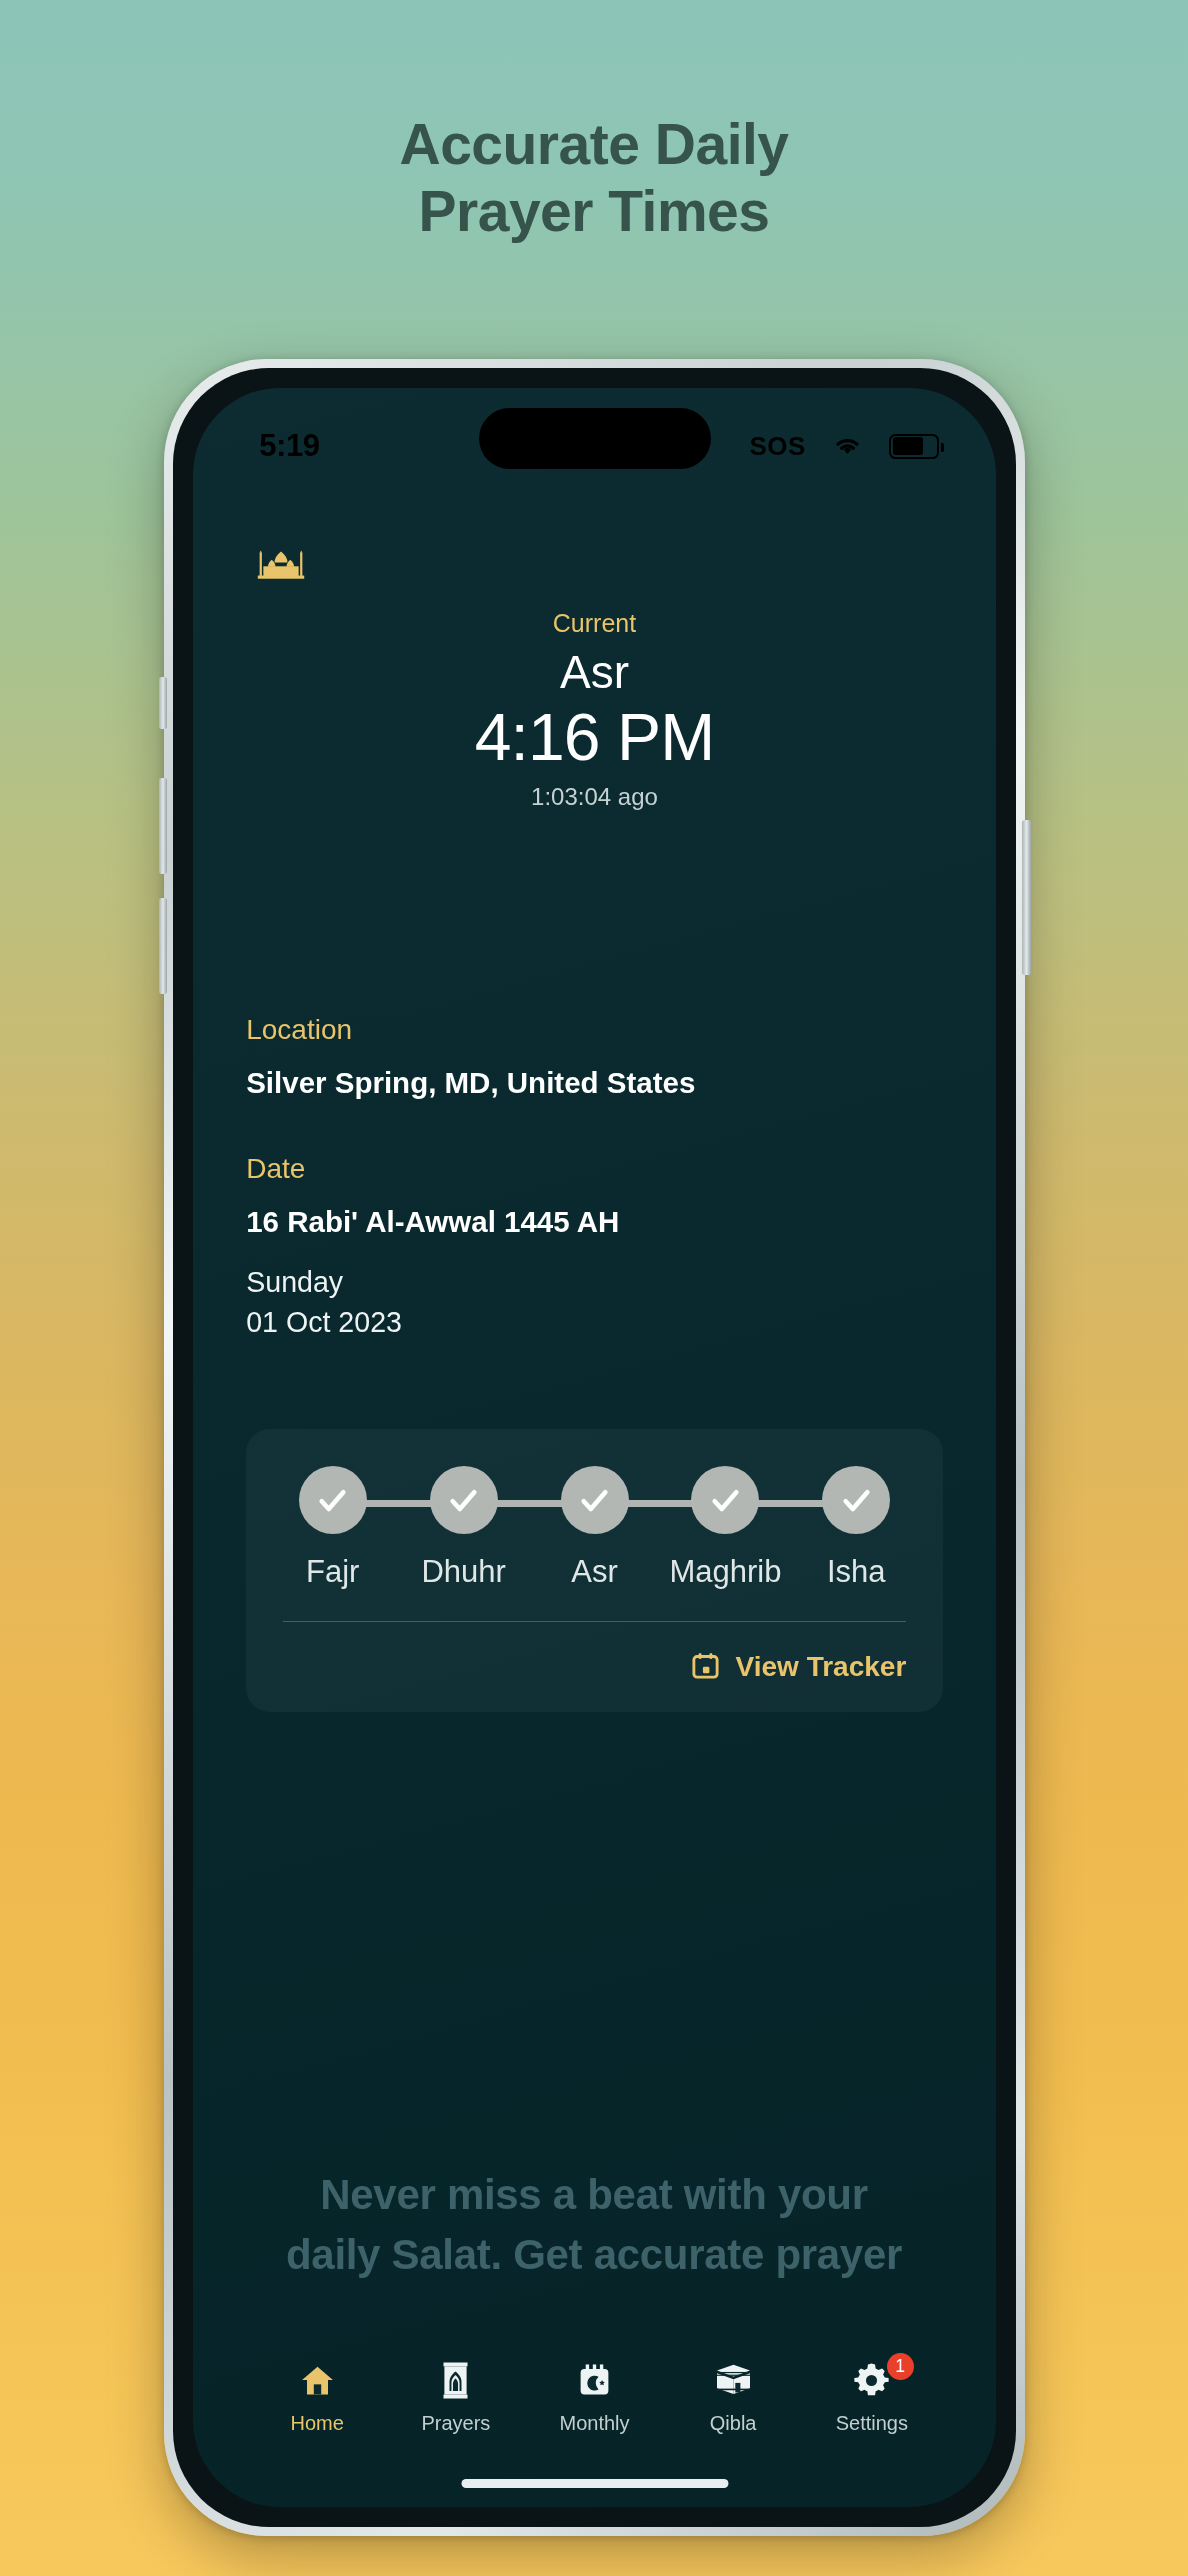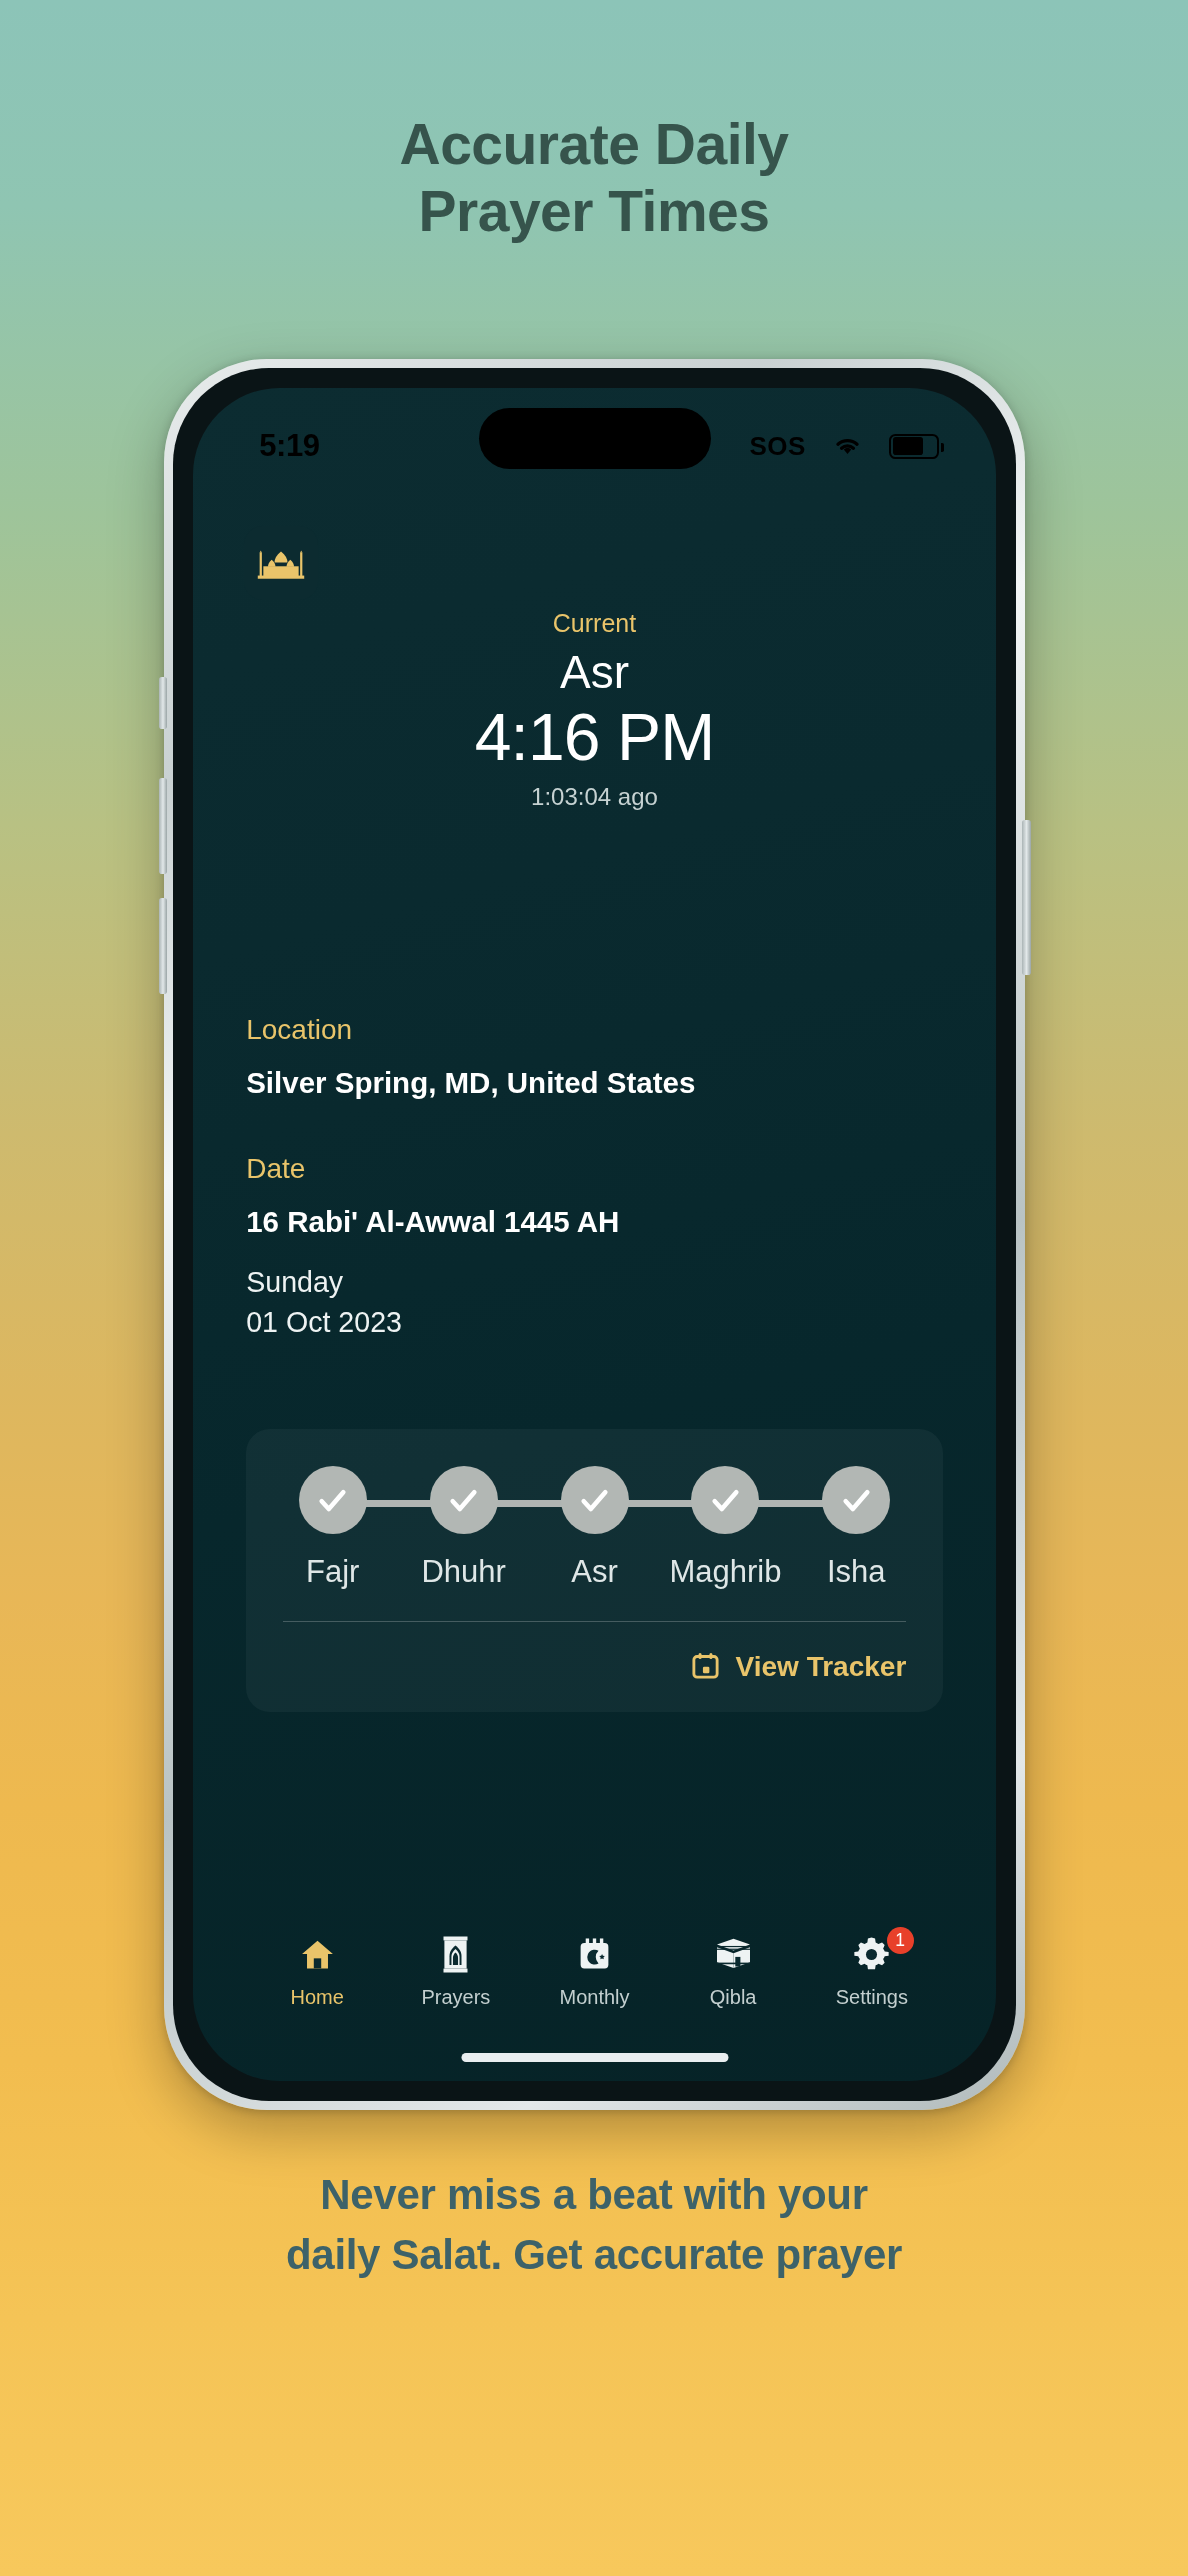--- a/index.html
+++ b/index.html
@@ -31,21 +31,21 @@
     font-weight:bold;
     line-height:1.18;
     letter-spacing:-0.5px;
   }
   .headline .l2 { display:block; }
 
   
   .phone-wrap {
     position:absolute;
     left:164px; top:359px;
-    width:861px; height:1751px;
+    width:861px; height:2177px;
   }
   .phone-frame {
     position:absolute; inset:0;
     border-radius:103px;
     background:linear-gradient(145deg,#e8ecec 0%,#c9d1d2 18%,#f3f6f6 35%,#b9c3c4 62%,#e3e8e9 85%,#aeb8b9 100%);
     box-shadow:0 20px 55px rgba(0,0,0,0.28), 0 1.8px 9.2px rgba(0,0,0,0.18);
   }
   .phone-inner-bezel {
     position:absolute; left:9.2px; top:9.2px; right:9.2px; bottom:9.2px;
     border-radius:96px;

